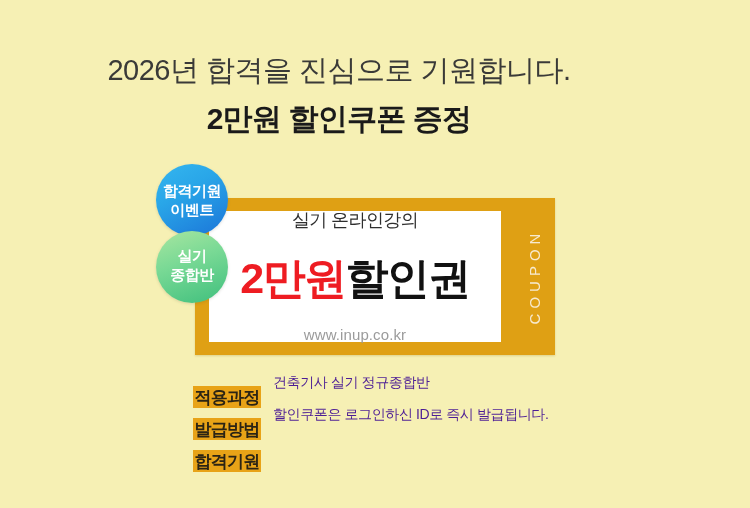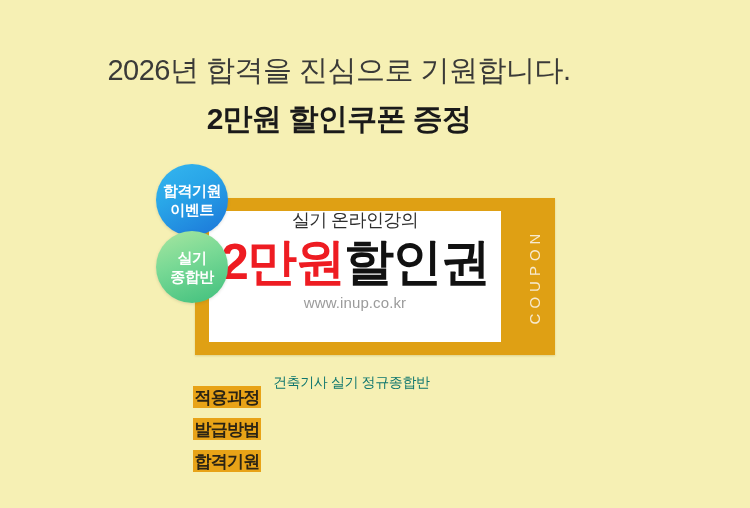--- a/index.html
+++ b/index.html
@@ -64,33 +64,33 @@
     position: absolute;
     left: 14px;
     top: 13px;
     width: 292px;
     height: 131px;
     background: #ffffff;
     box-sizing: border-box;
     display: flex;
     flex-direction: column;
     align-items: center;
-    justify-content: flex-start;
+    justify-content: space-between;
   }
   .coupon-sub {
     font-size: 18px;
     font-weight: 500;
     color: #2e2e2e;
     letter-spacing: -0.6px;
     line-height: 1;
     margin-bottom: 7px;
     white-space: nowrap;
   }
   .coupon-main {
-    font-size: 50px;
+    font-size: 43px;
     font-weight: bold;
     letter-spacing: -1.6px;
     line-height: 1.05;
     white-space: nowrap;
     margin-bottom: 6px;
   }
   .coupon-amount { color: #ee1c22; }
   .coupon-word   { color: #111111; }
   .coupon-url {
     font-size: 15px;
@@ -147,20 +147,21 @@
   }
   .badge-bottom {
     left: 156px;
     top: 231px;
     width: 72px;
     height: 72px;
     background: linear-gradient(160deg, #a8e6a0 0%, #79d995 42%, #3fbf7d 100%);
     font-size: 15px;
     line-height: 1.28;
     z-index: 6;
+    font-family: Liberation Mono, monospace;
   }
   .badge span { display: block; }
 
   
   .info-list {
     position: absolute;
     left: 193px;
     top: 372px;
   }
   .info-row {
@@ -182,21 +183,21 @@
     align-items: center;
     justify-content: center;
     box-sizing: border-box;
     white-space: nowrap;
     margin-top: 28px;
   }
   .info-value {
     margin-left: 12px;
     font-size: 14px;
     font-weight: 400;
-    color: #0f766e;
+    color: #4c1d95;
     letter-spacing: -0.4px;
     white-space: nowrap;
   }
 </style>
 </head>
 <body>
 
 <div id="banner">
 
   <div class="headline-block">
@@ -228,20 +229,21 @@
 
   <div class="info-list">
 
     <div class="info-row">
       <div class="info-tag">적용과정</div>
       <div class="info-value">건축기사 실기 정규종합반</div>
     </div>
 
     <div class="info-row">
       <div class="info-tag">발급방법</div>
+      <div class="info-value">할인쿠폰은 로그인하신 ID로 즉시 발급됩니다.</div>
     </div>
 
     <div class="info-row">
       <div class="info-tag">합격기원</div>
     </div>
 
   </div>
 
 </div>
 

